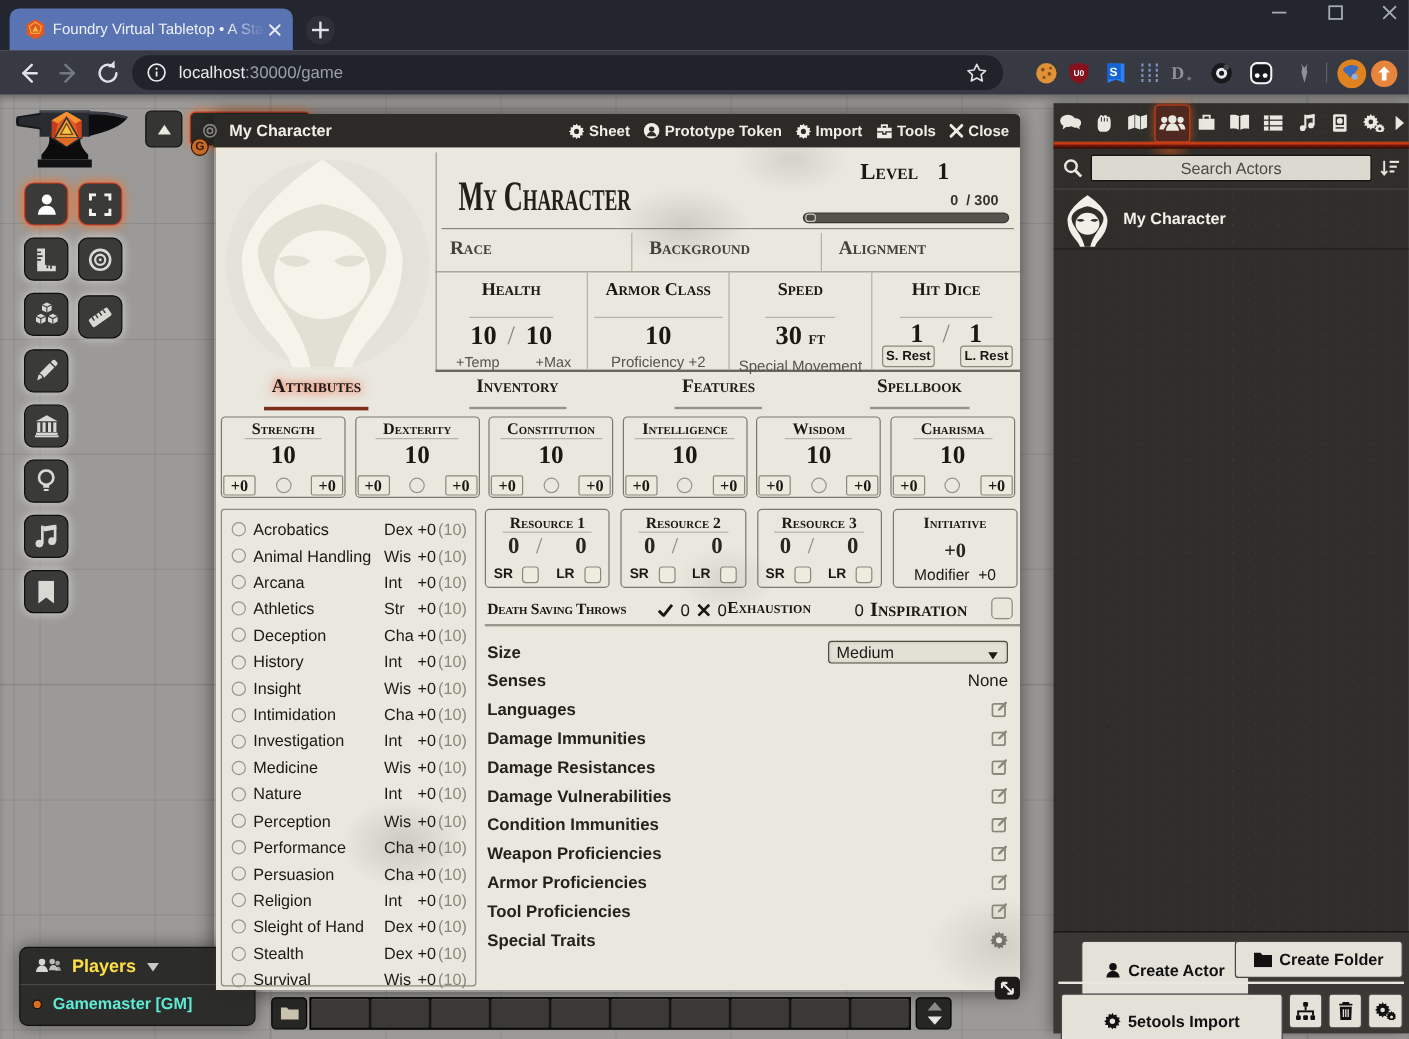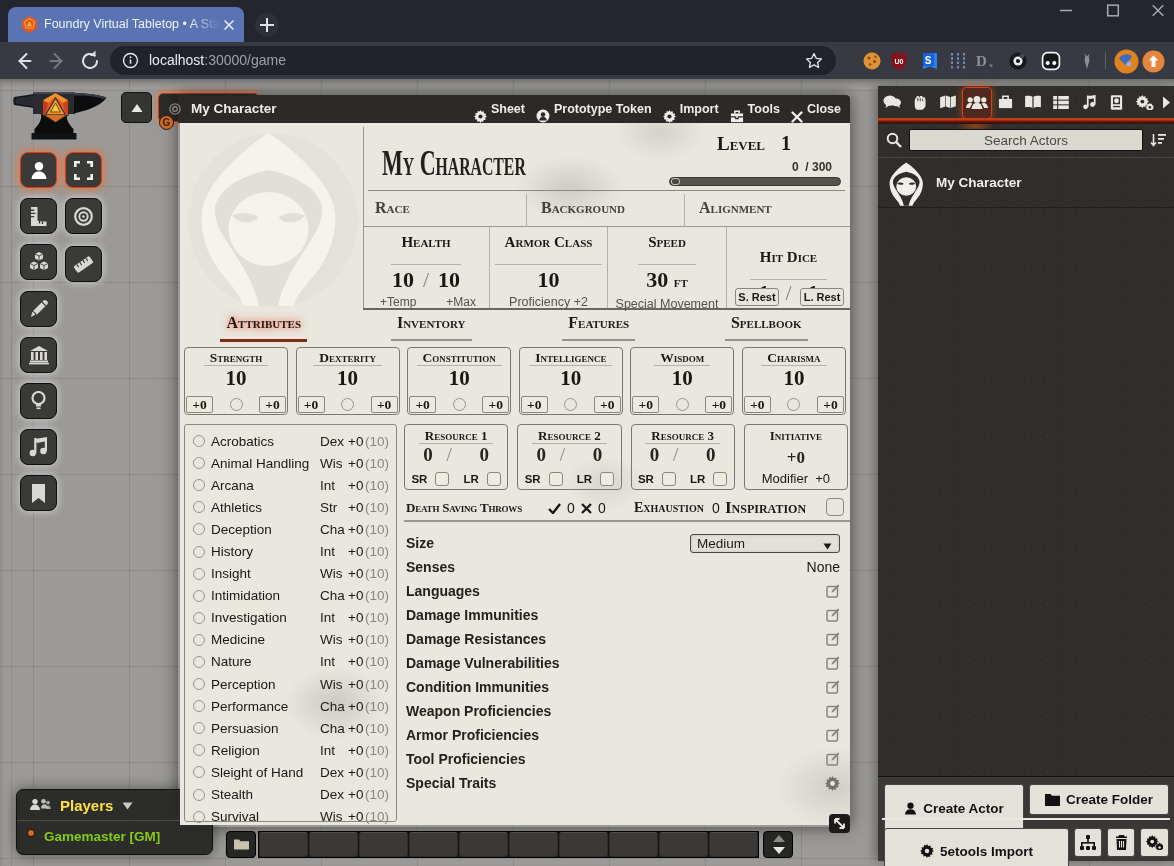--- a/index.html
+++ b/index.html
@@ -32,35 +32,35 @@
 .ctrl{position:absolute;width:37px;height:36px;background:rgba(50,50,48,.92);border:1px solid #0e0e0e;border-radius:8px;box-shadow:0 0 9px rgba(255,255,255,.6);display:flex;align-items:center;justify-content:center;color:#d9d8d2}
 .ctrl.act{border:1.5px solid #e3391b;box-shadow:0 0 10px rgba(255,110,30,.95)}
 #navcol{position:absolute;left:121px;top:92px;width:31px;height:31px;background:rgba(42,42,40,.9);border:1px solid #111;border-radius:5px;display:flex;align-items:center;justify-content:center}
 #scenenav{position:absolute;left:158px;top:93px;width:101px;height:29px;background:rgba(34,34,32,.92);border:1.5px solid #d03c1a;border-radius:5px;box-shadow:0 0 9px rgba(255,110,30,.8);color:#888;overflow:hidden}
 #gbadge{position:absolute;left:159px;top:115px;width:15px;height:15px;border-radius:50%;background:#c96a28;border:1px solid #2c1404;color:#3a1d06;font-size:10px;font-weight:700;text-align:center;line-height:14px}
 
 
 #players{position:absolute;left:16px;top:789px;width:197px;height:66px;background:rgba(36,35,33,.93);border:1px solid #111;border-radius:7px;box-shadow:0 0 14px rgba(0,0,0,.45);color:#dcdbd5}
 #players .hd{display:flex;align-items:center;gap:9px;padding:7px 0 0 12px;font-size:15px;font-weight:700;color:#fde047}
 #players hr{border:none;border-top:1px solid #4a4946;margin:6px 0 0 0}
-#players .gm{display:flex;align-items:flex-start;gap:9px;padding:8px 0 0 10px;font-size:13.5px;font-weight:700;color:#84cc16}
+#players .gm{display:flex;align-items:center;gap:9px;padding:8px 0 0 10px;font-size:13.5px;font-weight:700;color:#5eead4}
 #players .dot{width:8px;height:8px;border-radius:50%;background:#d96e1e;border:1px solid #201007}
 
 
 #macrodir{position:absolute;left:226px;top:831px;width:30px;height:27px;background:rgba(32,32,30,.95);border:1px solid #000;border-radius:4px;display:flex;align-items:center;justify-content:center}
 #hotbar{position:absolute;left:258px;top:831px;width:501px;height:27px;background:#141413;border:1px solid #000;display:flex;gap:1px}
 #hotbar .slot{width:49.2px;height:25px;background:#3a3938;border:1px solid #2e2d2b;border-top-color:#4f4e4c;border-radius:3px}
 #hbpage{position:absolute;left:763px;top:831px;width:30px;height:27px;background:rgba(32,32,30,.95);border:1px solid #000;border-radius:4px;color:#ccc}
 
 
 #win{position:absolute;left:178px;top:95px;width:672px;height:732px;border-radius:5px 5px 0 0}
 #winhdr{position:absolute;left:0;top:0;width:672px;height:28px;background:#2b2a27;border-radius:4px 4px 0 0;color:#efeee6;font-size:13.5px;font-weight:700;line-height:28px}
 #winhdr .t{position:absolute;left:13px;top:0}
 #winhdr .btns{position:absolute;right:9px;top:0;display:flex;gap:11px;align-items:center;height:28px;font-size:12.5px}
-#winhdr .btns span{display:flex;gap:4px;align-items:flex-end}
+#winhdr .btns span{display:flex;gap:4px;align-items:center}
 #sheet{position:absolute;left:2px;top:28px;width:670px;height:702px;background:#e9e7de;color:#191813;overflow:hidden}
 .blotch{position:absolute;border-radius:50%;pointer-events:none}
 
 
 #sh-divider{position:absolute;left:183px;top:4px;width:1px;height:183px;background:#9a988c}
 .statcell{position:absolute;top:0;height:100%;border-left:1px solid #b3b1a5;text-align:center}
 .underlbl{border-bottom:1px solid #b5b3a7;display:inline-block;padding:0 10px 13px}
 #xpbar{position:absolute;left:489px;top:54px;width:172px;height:9px;background:#55534c;border:1px solid #3a3936;border-radius:5px}
 #xpbar i{position:absolute;left:1px;top:0;width:9px;height:7px;background:#4a4842;border:1px solid #c9c7bd;border-radius:3px}
 
@@ -475,21 +475,21 @@
         <div class="sc underlbl" style="font-size:15px;margin-top:7px">Armor Class</div>
         <div style="font-family:'Liberation Serif';font-weight:700;font-size:22px;line-height:30px">10</div>
         <div style="font-size:12.5px;color:#55544c">Proficiency +2</div>
       </div>
       <div class="statcell" style="left:244px;width:119px">
         <div class="sc underlbl" style="font-size:15px;margin-top:7px">Speed</div>
         <div style="font-family:'Liberation Serif';font-weight:700;font-size:22px;line-height:30px">30 <span class="sc" style="font-size:16px">ft</span></div>
         <div style="font-size:12.5px;color:#55544c">Special Movement</div>
       </div>
       <div class="statcell" style="left:363px;width:124px">
-        <div class="sc underlbl" style="font-size:15px;margin-top:22px">Hit Dice</div>
+        <div class="sc underlbl" style="font-size:15px;margin-top:7px">Hit Dice</div>
         <div style="font-family:'Liberation Serif';font-weight:700;font-size:22px;line-height:26px">1<span style="color:#8a887c;font-weight:400;margin:0 16px">/</span>1</div>
         <div class="abs" style="left:8px;top:61px;width:44px;height:18px;background:#e8e6da;border:1px solid #8a897e;border-radius:3px;font-size:11px;font-weight:700;line-height:16px">S. Rest</div>
         <div class="abs" style="right:6px;top:61px;width:44px;height:18px;background:#e8e6da;border:1px solid #8a897e;border-radius:3px;font-size:11px;font-weight:700;line-height:16px">L. Rest</div>
       </div>
     </div>
 
     <div id="stabs">
       <div class="tb on sc"><u>Attributes</u></div>
       <div class="tb sc"><u>Inventory</u></div>
       <div class="tb sc"><u>Features</u></div>
@@ -659,21 +659,21 @@
     <div id="death">
       <span class="lab sc" style="font-size:13px;letter-spacing:-.2px">Death Saving Throws</span>
       <svg class="abs" style="left:142px;top:8px" width="13" height="11" viewBox="0 0 13 11">
           <path d="M1 6l4 4 7-9" stroke="#191813" stroke-width="2.4" fill="none"></path>
         </svg>
       <span class="abs" style="left:161px">0</span>
       <svg class="abs" style="left:175px;top:8px" width="11" height="11" viewBox="0 0 11 11">
           <path d="M1 1l9 9M10 1l-9 9" stroke="#191813" stroke-width="2.2"></path>
         </svg>
       <span class="abs" style="left:192px">0</span>
-      <span class="abs sc" style="left:228px;font-size:14px">Exhaustion</span>
+      <span class="abs sc" style="left:200px;font-size:14px">Exhaustion</span>
       <span class="abs" style="left:306px">0</span>
       <span class="abs sc" style="left:319px;font-size:17px">Inspiration</span>
       <span class="chk abs" style="left:420px;top:3px;width:18px;height:18px;border-radius:4px"></span>
     </div>
     <div id="groove"></div>
 
     <div id="traits">
 <div class="trow">
           <span>Size</span>
           <span class="sp"></span>
@@ -879,21 +879,21 @@
     <svg class="abs" style="left:7px;top:2px" width="44" height="48" viewBox="3 2 177 184">
       <path fill="#f0efe8" d="M88.5 8 C107 20 156 58 155.5 93 C155 116 147 136 131 154 C123 163 116 172 113.5 181 L63.5 181 C61 172 54 163 46 154 C30 136 22 116 21.5 93 C21 58 70 20 88.5 8 Z"></path>
       <path fill="#2f2e2b" d="M79 181 C74 157 61 139 48.5 119 C39 104 34.5 96 35 83 C37.5 66 57 51.5 88.5 45 C120 51.5 139.5 66 142 83 C142.5 96 138 104 128.5 119 C116 139 103 157 98 181 Z"></path>
       <ellipse fill="#f0efe8" cx="88.5" cy="104" rx="40" ry="37"></ellipse>
       <path fill="#2f2e2b" d="M52 90.5 C60 86.5 72 87 78.5 92.5 C72.5 99.5 58.5 99 52 90.5 Z"></path>
       <path fill="#2f2e2b" d="M125 90.5 C117 86.5 105 87 98.5 92.5 C104.5 99.5 118.5 99 125 90.5 Z"></path>
     </svg>
     <span class="abs" style="left:58px;top:17px">My Character</span>
   </div>
   <div id="sbbottom">
-    <div class="sbtn abs" style="left:6px;top:7px;width:140px;height:48px"><svg width="13" height="13" viewBox="0 0 14 14" fill="#111">
+    <div class="sbtn abs" style="left:23px;top:7px;width:140px;height:48px"><svg width="13" height="13" viewBox="0 0 14 14" fill="#111">
           <circle cx="7" cy="4" r="3.4"></circle>
           <path d="M1 13.5c.5-3.8 2.6-5.8 6-5.8s5.5 2 6 5.8z"></path>
         </svg>Create Actor</div>
     <div class="sbtn abs" style="left:151px;top:7px;width:140px;height:31px"><svg width="15" height="13" viewBox="0 0 15 13" fill="#111">
           <path d="M0 1h5.4l1.6 1.8H15V13H0z"></path>
         </svg>Create Folder</div>
     <div id="sbsep"></div>
     <div class="sbtn abs" style="left:6px;top:51px;width:185px;height:46px"><svg width="14" height="14" viewBox="0 0 16 16">
           <path d="M8 0l1.4 2.3 2.6-.7.2 2.7 2.7.2-.7 2.6L16 8l-2.3 1.4.7 2.6-2.7.2-.2 2.7-2.6-.7L8 16l-1.4-2.3-2.6.7-.2-2.7-2.7-.2.7-2.6L0 8l2.3-1.4-.7-2.6 2.7-.2.2-2.7 2.6.7z" fill="#111"></path>
           <circle cx="8" cy="8" r="2.6" fill="#e3e1d8"></circle>

